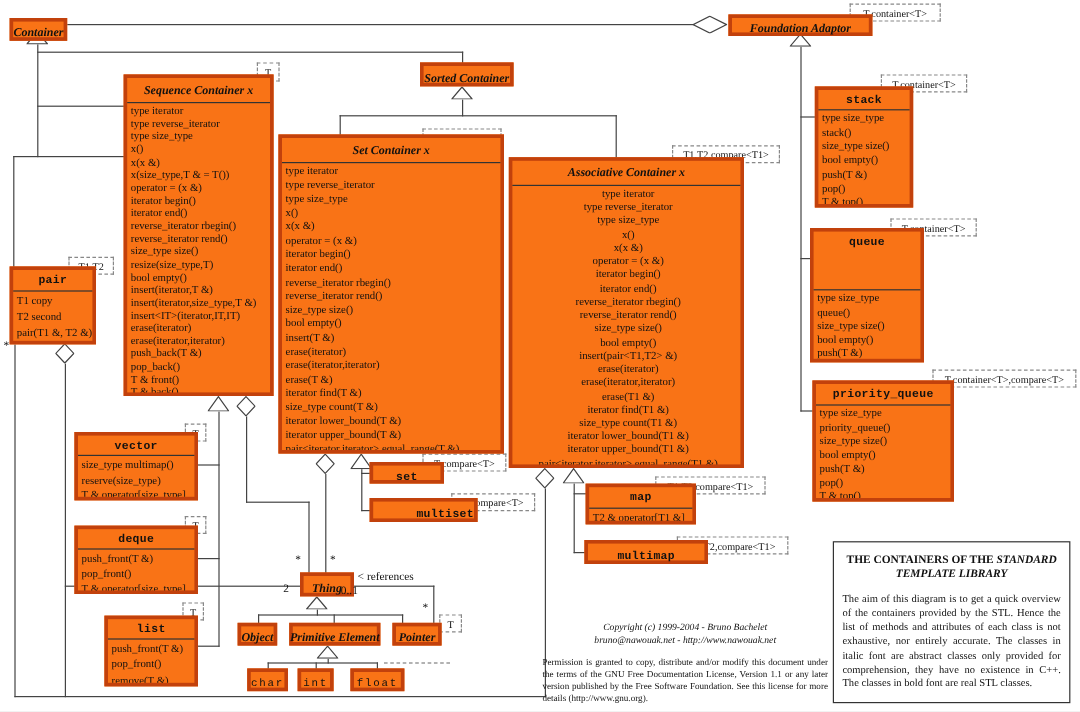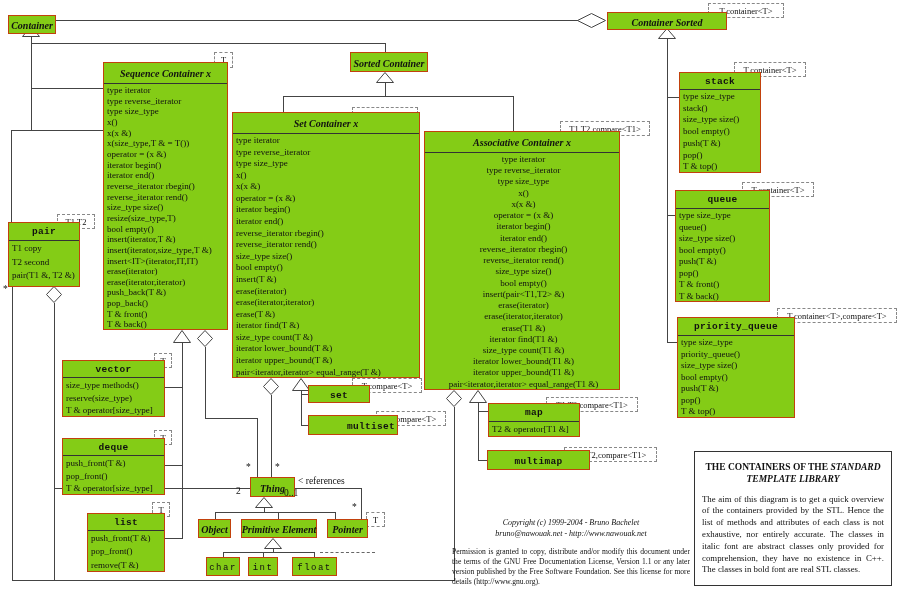--- a/index.html
+++ b/index.html
@@ -4,21 +4,21 @@
 <style>
   html,body{margin:0;padding:0;background:#e8e8e8}
   #stage{position:relative;width:900px;height:593px;background:#fff;margin:0 auto;
          font-family:"Liberation Serif",serif;color:#111;overflow:hidden}
   .ln{position:absolute;background:#444;z-index:1}
   .ln.dashed{background:transparent;border-top:1px dashed #666;height:0!important}
   .shape{position:absolute;z-index:2;line-height:0}
   .tmplbox{position:absolute;border:1px dashed #888;background:#fff;z-index:3;
            font-size:8.5px;display:flex;align-items:center;justify-content:center;
            white-space:nowrap;padding:0 2px;box-sizing:border-box}
-  .clsbox{position:absolute;border:1px solid #c2410c;background:#84cc16;z-index:4;
+  .clsbox{position:absolute;border:3px solid #c2410c;background:#f97316;z-index:4;
           display:flex;flex-direction:column;box-sizing:border-box}
   .ttl{display:flex;align-items:center;justify-content:center;flex:0 0 auto;white-space:nowrap}
   .abstract>.ttl{font-style:italic;font-weight:bold;font-size:10px}
   .stl>.ttl{font-family:"Liberation Mono","DejaVu Sans Mono",monospace;font-weight:bold;
             font-size:9.5px;letter-spacing:.3px}
   .primitive>.ttl{font-family:"Liberation Mono","DejaVu Sans Mono",monospace;font-size:9px;letter-spacing:1.5px}
   .members{border-top:1px solid #333;flex:1 1 auto;padding:1px 0 0 3px;font-size:9px;
            white-space:nowrap;overflow:hidden}
   .annot{position:absolute;font-size:9.5px;z-index:5;line-height:1}
   #infobox{position:absolute;left:694px;top:451px;width:198px;height:135px;border:1px solid #333;
@@ -216,37 +216,37 @@
         <div class="member">erase(T1 &amp;)</div>
         <div class="member">iterator find(T1 &amp;)</div>
         <div class="member">size_type count(T1 &amp;)</div>
         <div class="member">iterator lower_bound(T1 &amp;)</div>
         <div class="member">iterator upper_bound(T1 &amp;)</div>
         <div class="member">pair&lt;iterator,iterator&gt; equal_range(T1 &amp;)</div>
       </div>
     </div>
     <div class="tmplbox" style="left: 708px; top: 3px; width: 76px; height: 15px;">T,container&lt;T&gt;</div>
     <div class="clsbox abstract" style="left: 607px; top: 12px; width: 120px; height: 18px;">
-      <div class="ttl" style="height: 18px;">Container Sorted</div>
+      <div class="ttl" style="height: 18px;">Foundation Adaptor</div>
     </div>
     <div class="tmplbox" style="left: 734px; top: 62px; width: 72px; height: 15px;">T,container&lt;T&gt;</div>
     <div class="clsbox stl" style="left: 679px; top: 72px; width: 82px; height: 101px;">
       <div class="ttl" style="height: 16px;">stack</div>
       <div class="members" style="line-height: 11.7143px;">
         <div class="member">type size_type</div>
         <div class="member">stack()</div>
         <div class="member">size_type size()</div>
         <div class="member">bool empty()</div>
         <div class="member">push(T &amp;)</div>
         <div class="member">pop()</div>
         <div class="member">T &amp; top()</div>
       </div>
     </div>
     <div class="tmplbox" style="left: 742px; top: 182px; width: 72px; height: 15px;">T,container&lt;T&gt;</div>
-    <div class="clsbox stl" style="left: 675px; top: 190px; width: 95px; height: 112px;">
+    <div class="clsbox stl" style="left: 675px; top: 190px; width: 95px; height: 112px; gap: 31px;">
       <div class="ttl" style="height: 17px;">queue</div>
       <div class="members" style="line-height: 11.5px;">
         <div class="member">type size_type</div>
         <div class="member">queue()</div>
         <div class="member">size_type size()</div>
         <div class="member">bool empty()</div>
         <div class="member">push(T &amp;)</div>
         <div class="member">pop()</div>
         <div class="member">T &amp; front()</div>
         <div class="member">T &amp; back()</div>
@@ -271,21 +271,21 @@
       <div class="members" style="line-height: 13.5px;">
         <div class="member">T1 copy</div>
         <div class="member">T2 second</div>
         <div class="member">pair(T1 &amp;, T2 &amp;)</div>
       </div>
     </div>
     <div class="tmplbox" style="left: 154px; top: 353px; width: 18px; height: 15px;">T</div>
     <div class="clsbox stl" style="left: 62px; top: 360px; width: 103px; height: 57px;">
       <div class="ttl" style="height: 16px;">vector</div>
       <div class="members" style="line-height: 12.6667px;">
-        <div class="member">size_type methods()</div>
+        <div class="member">size_type multimap()</div>
         <div class="member">reserve(size_type)</div>
         <div class="member">T &amp; operator[size_type]</div>
       </div>
     </div>
     <div class="tmplbox" style="left: 154px; top: 430px; width: 18px; height: 15px;">T</div>
     <div class="clsbox stl" style="left: 62px; top: 438px; width: 103px; height: 57px;">
       <div class="ttl" style="height: 16px;">deque</div>
       <div class="members" style="line-height: 12.6667px;">
         <div class="member">push_front(T &amp;)</div>
         <div class="member">pop_front()</div>

